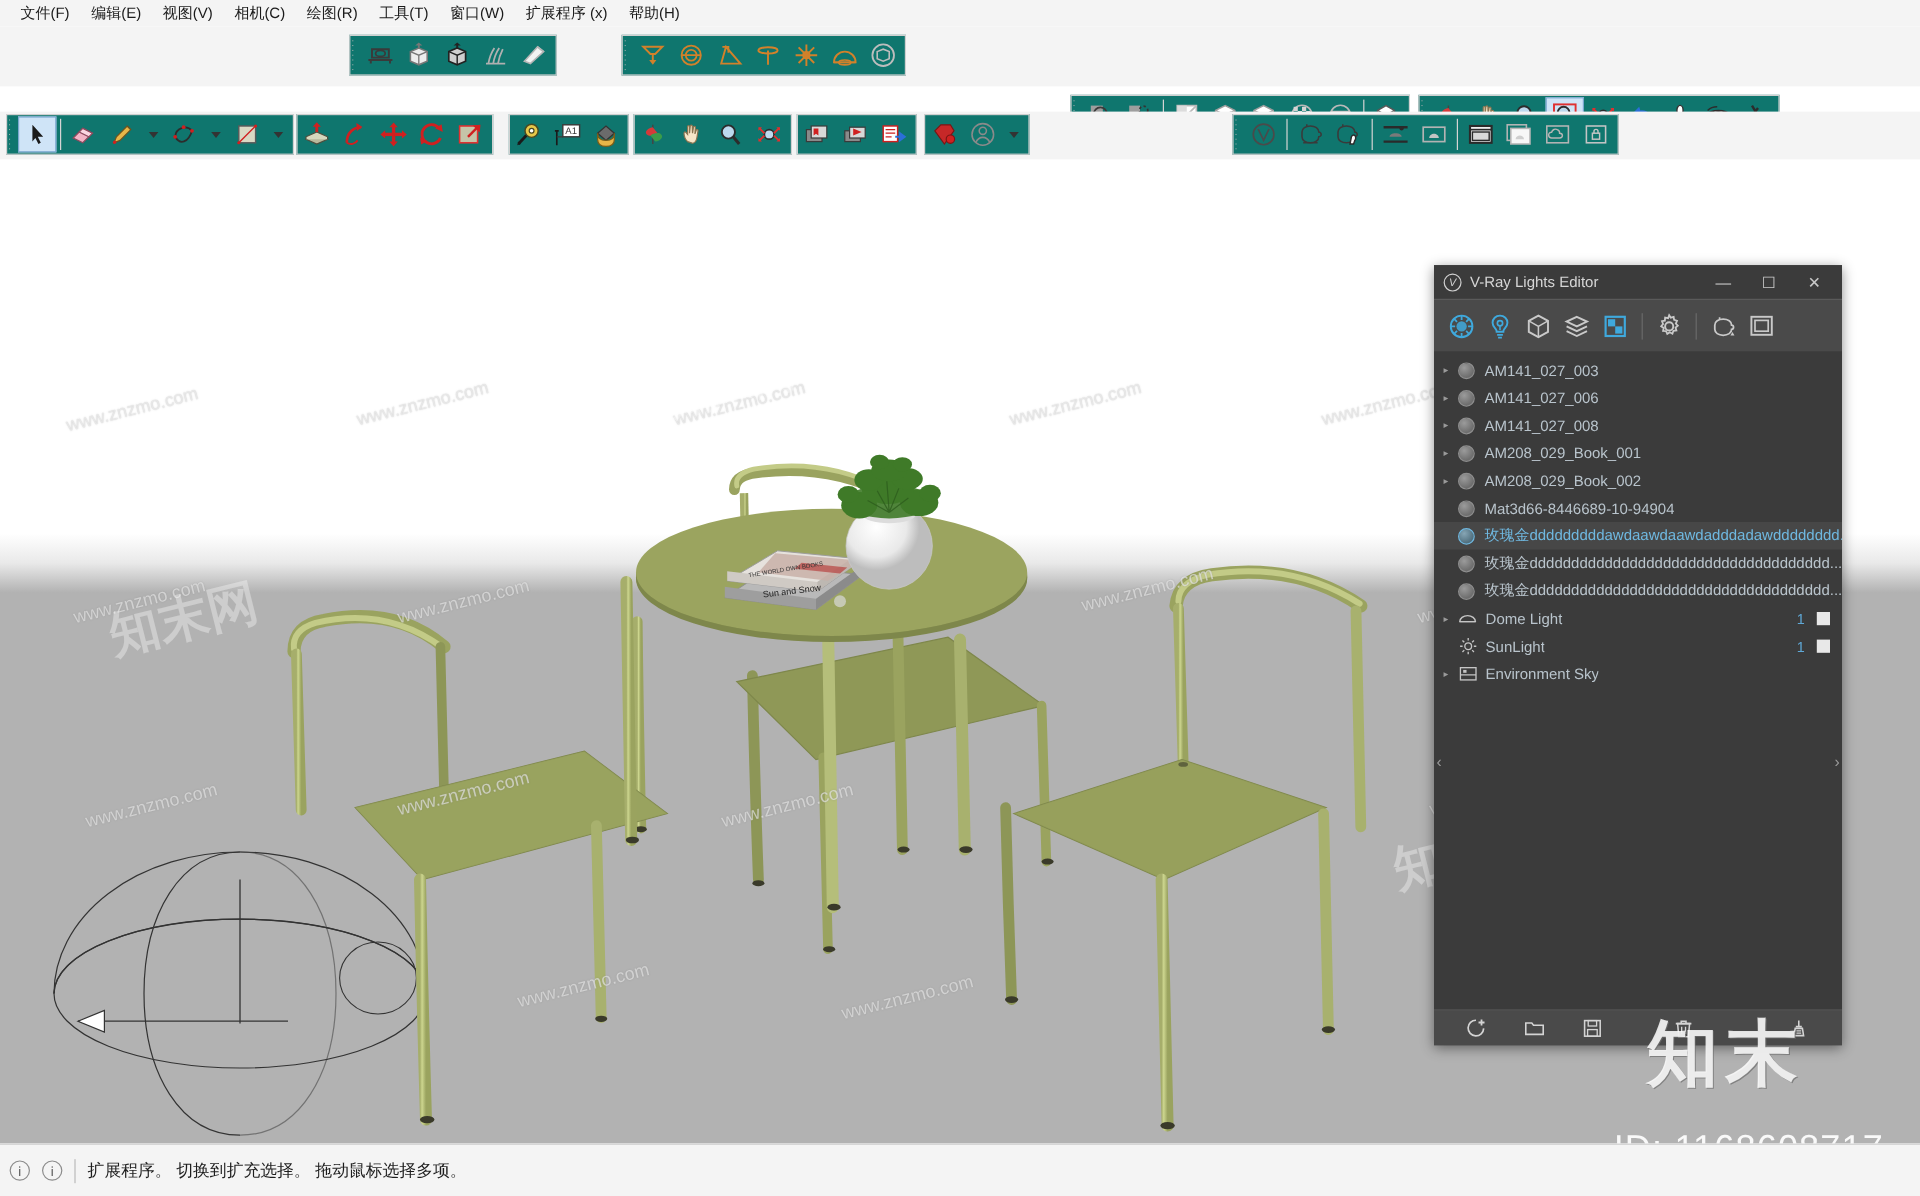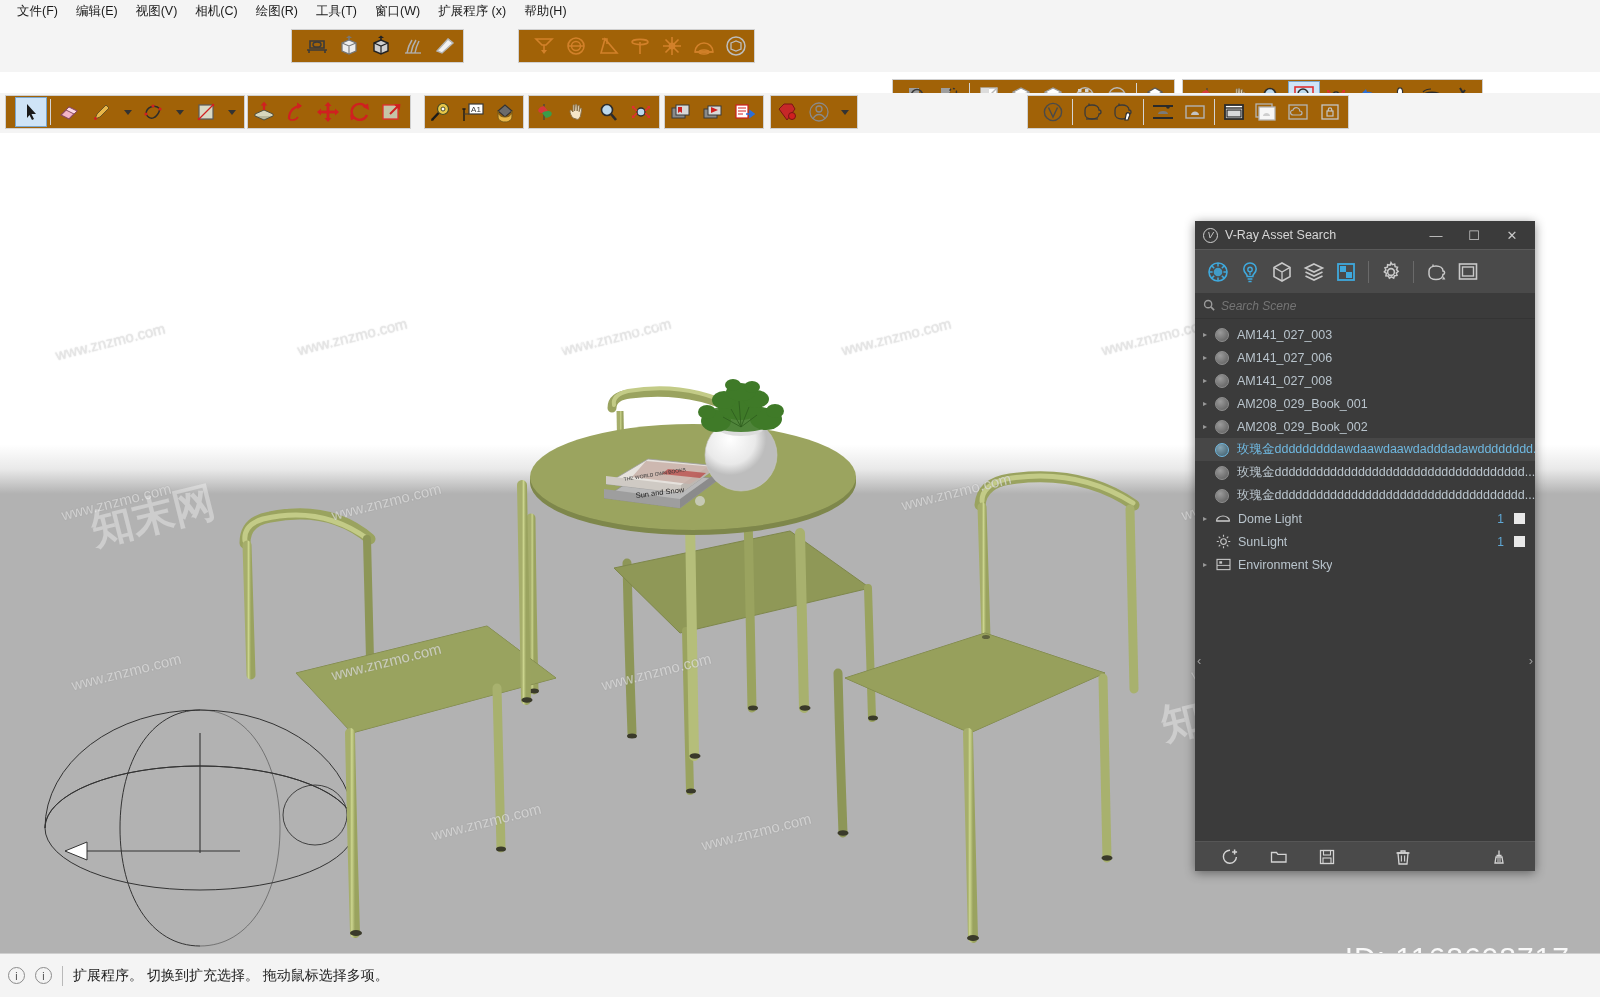--- a/index.html
+++ b/index.html
@@ -18,21 +18,21 @@
   }
   .menubar .mi { padding:16px 9px; white-space:nowrap; cursor:default; }
 
   
   .tbrow { position:absolute; left:0; width:1600px; background:#f4f4f4; }
   .tbrow1 { top:22px; height:50px; }
   .tbrow2 { top:93px; height:40px; }
 
   .tgroup {
     position:absolute; display:flex; align-items:center; height:34px;
-    border:1px solid #d0d0d0; background:#a16207; padding:0 2px 0 0;
+    border:1px solid #d0d0d0; background:#0f766e; padding:0 2px 0 0;
   }
   .grip {
     width:7px; height:28px; margin-right:2px;
     background-image:
       radial-gradient(circle 1px at 2px 2px, #b6b6b6 60%, transparent 61%),
       radial-gradient(circle 1px at 2px 6px, #b6b6b6 60%, transparent 61%);
     background-size:4px 4px; background-repeat:repeat-y;
   }
   .tb-btn {
     width:32px; height:30px; display:flex; align-items:center; justify-content:center;
@@ -828,21 +828,21 @@
 
     <div class="cnwm" style="left:90px; top:355px; transform:rotate(-14deg);">知末网</div>
     <div class="cnwm" style="left:555px; top:165px; transform:rotate(-14deg); font-size:36px;">知末网</div>
     <div class="cnwm" style="left:1160px; top:550px; transform:rotate(-14deg);">知末网</div>
   </div>
 
   <div class="vray">
 
     <div class="vray-title">
       <div class="vray-logo">V</div>
-      <div>V-Ray Asset Search</div>
+      <div>V-Ray Lights Editor</div>
       <div class="win-btns">
         <div class="win-btn">—</div>
         <div class="win-btn">☐</div>
         <div class="win-btn close">✕</div>
       </div>
     </div>
 
     <div class="vray-toolbar">
       <div class="vi on">
         <svg width="22" height="22" viewBox="0 0 22 22">
@@ -895,29 +895,20 @@
           </svg>
       </div>
       <div class="vi">
         <svg width="22" height="22" viewBox="0 0 22 22">
             <rect x="2.5" y="3" width="17" height="15" fill="none" stroke="currentColor" stroke-width="1.6"></rect>
             <rect x="5.5" y="6" width="11" height="9" fill="none" stroke="currentColor" stroke-width="1.4"></rect>
           </svg>
       </div>
     </div>
 
-    <div class="vray-search">
-      <span>
-        <svg width="12" height="12" viewBox="0 0 14 14">
-            <circle cx="6" cy="6" r="4.2" fill="none" stroke="#9b9b9b" stroke-width="1.6"></circle>
-            <path d="M9.2 9.2L13 13" stroke="#9b9b9b" stroke-width="1.8"></path>
-          </svg>
-      </span>
-      <input type="text" placeholder="Search Scene" style="">
-    </div>
 
     <div class="vray-body">
 
 
       <div class="row">
         <span class="tri">▸</span>
         <span class="swatch"></span>
         <span class="rlabel">AM141_027_003</span>
       </div>
       <div class="row">
@@ -932,20 +923,25 @@
       </div>
       <div class="row">
         <span class="tri">▸</span>
         <span class="swatch"></span>
         <span class="rlabel">AM208_029_Book_001</span>
       </div>
       <div class="row">
         <span class="tri">▸</span>
         <span class="swatch"></span>
         <span class="rlabel">AM208_029_Book_002</span>
+      </div>
+      <div class="row">
+        <span class="tri"></span>
+        <span class="swatch"></span>
+        <span class="rlabel">Mat3d66-8446689-10-94904</span>
       </div>
       <div class="row sel">
         <span class="tri"></span>
         <span class="swatch"></span>
         <span class="rlabel">玫瑰金dddddddddawdaawdaawdadddadawdddddddd...</span>
       </div>
       <div class="row">
         <span class="tri"></span>
         <span class="swatch"></span>
         <span class="rlabel">玫瑰金dddddddddddddddddddddddddddddddddddd...</span>
@@ -1030,20 +1026,21 @@
       <div class="fi right">
         <svg width="16" height="16" viewBox="0 0 16 16">
             <path d="M5 8h6l1 6H4z" fill="none" stroke="currentColor" stroke-width="1.3"></path>
             <path d="M8 1.5v5M5.5 6.5h5" stroke="currentColor" stroke-width="1.3"></path>
             <path d="M6 10h4M6 12h4" stroke="currentColor" stroke-width="1"></path>
           </svg>
       </div>
     </div>
   </div>
 
+  <div class="brandwm">知末</div>
   <div class="idwm">ID: 1168608717</div>
 
   <div class="statusbar">
     <div class="sb-icon">ℹ</div>
     <div class="sb-icon">ℹ</div>
     <div class="sb-div"></div>
     <div>扩展程序。 切换到扩充选择。 拖动鼠标选择多项。</div>
   </div>
 
 </div>

